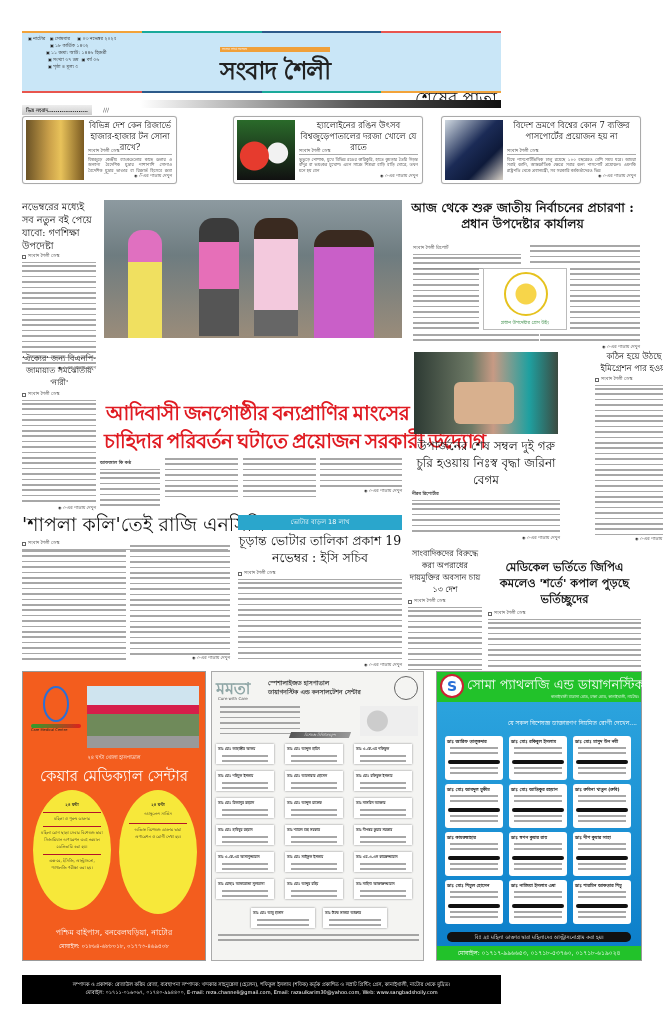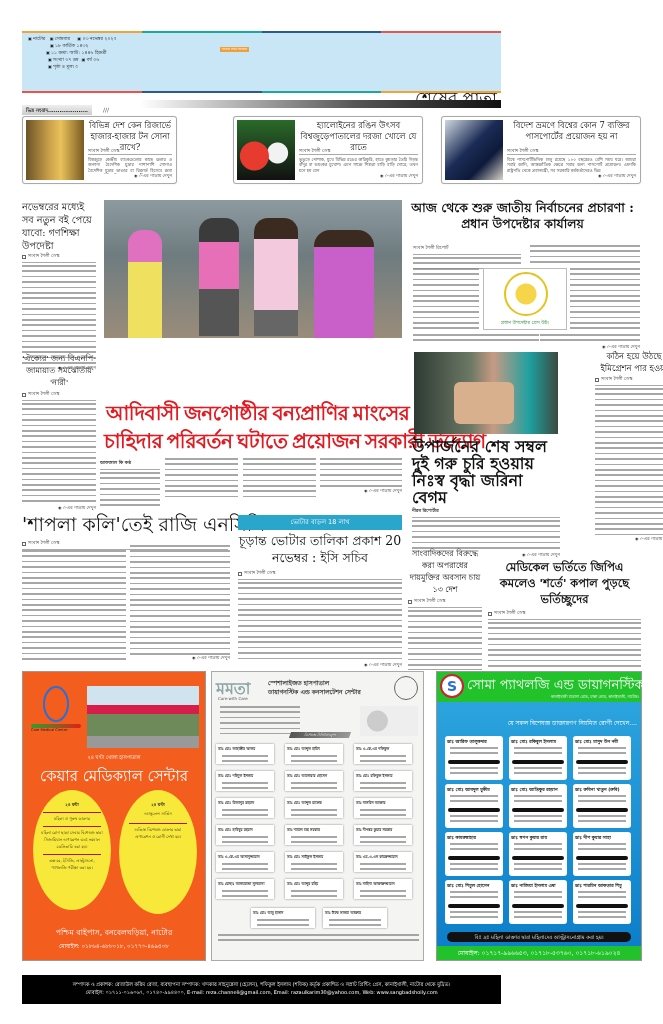--- a/index.html
+++ b/index.html
@@ -67,20 +67,21 @@
     <span class="b">সোমবার</span>&nbsp;&nbsp;&nbsp;&nbsp;
     <span class="b">০৩ নভেম্বর ২০২৫</span><br>
     <span style="padding-left:22px" class="b">১৮ কার্তিক ১৪৩২</span><br>
     <span style="padding-left:18px" class="b">১১ জমা: আউ: ১৪৪৬ হিজরী</span><br>
     <span style="padding-left:20px" class="b">সংখ্যা ৩৭ তম</span>&nbsp;
     <span class="b">বর্ষ ০৬</span><br>
     <span style="padding-left:20px" class="b">পৃষ্ঠা ৪ মূল্য ৫</span>
   </div>
   <div class="abs" style="left:198px; top:14px;">
     <div id="logo-tag">সত্যের সাথে সবসময়</div>
+    <div id="logo">সংবাদ শৈলী</div>
   </div>
   <div class="abs" style="right:4px; top:4px;margin-top:48px;">
     <div id="page-title">শেষের পাতা</div>
     <div id="day" style="margin-right:14px; margin-top:2px;">সোমবার</div>
   </div>
 </div>
 <div class="stripe" style="top:91px;">
   <span style="background:#e8554e"></span>
     <span style="background:#2c5a8a"></span>
     <span style="background:#1aa99a"></span>
@@ -187,21 +188,21 @@
 <div class="abs fakelines" style="left:413px; top:334px; width:126px; height:10px;"></div>
 <div class="abs" style="left:540px; top:334px; width:100px;">
   <div class="fakelines" style="height:10px;"></div>
   <div class="contd">৩-এর পাতায় দেখুন</div>
 </div>
 
 <div class="abs" style="left:414px; top:352px; width:144px; height:82px; background:linear-gradient(90deg,#2d3a33,#6e7a66 40%,#c79a84 55%,#1fa0a0 80%,#3c4a40);">
   <div class="abs" style="left:40px; top:30px; width:60px; height:42px; background:#d8b08e; border-radius:6px;"></div>
 </div>
 <div class="abs" style="left:412px; top:438px; width:148px;">
-  <div class="headline-serif" style="font-size:16px; line-height:17px; font-weight:bold;">উপার্জনের শেষ সম্বল দুই গরু চুরি হওয়ায় নিঃস্ব বৃদ্ধা জরিনা বেগম</div>
+  <div class="headline-serif" style="font-size:12px; line-height:17px; text-align:center; font-weight:normal;">উপার্জনের শেষ সম্বল দুই গরু চুরি হওয়ায় নিঃস্ব বৃদ্ধা জরিনা বেগম</div>
   <div class="byline" style="margin-top:2px; font-weight:bold;">নীরব রিপোর্টার</div>
   <div style="border-top:0.6px solid #aaa; margin:2px 0;"></div>
   <div class="fakelines" style="height:32px;"></div>
   <div class="contd">৩-এর পাতায় দেখুন</div>
 </div>
 
 <div class="abs" style="left:563px; top:350px; width:78px;margin-left:32px;">
   <div class="headline-serif" style="font-size:8.4px; line-height:12px; text-align:center;">কঠিন হয়ে উঠছে ইমিগ্রেশন পার হওয়া</div>
   <div class="byline" style="margin-top:2px;">
       <span class="box"></span>
@@ -221,21 +222,21 @@
   <div style="border-top:0.6px solid #aaa; margin:2px 0;"></div>
 </div>
 <div class="abs fakelines" style="left:22px; top:550px; width:104px; height:110px;"></div>
 <div class="abs" style="left:130px; top:545px; width:100px;">
   <div class="fakelines" style="height:110px;"></div>
   <div class="contd">৩-এর পাতায় দেখুন</div>
 </div>
 
 <div class="abs" style="left:238px; top:515px; width:164px;">
   <div style="background:#2aa6cc; color:#fff; font-size:6.5px; text-align:center; padding:2px 0;">ভোটার বাড়ল 18 লাখ</div>
-  <div class="headline-serif" style="font-size:12.5px; line-height:17px; text-align:center; margin-top:2px;">চূড়ান্ত ভোটার তালিকা প্রকাশ 20 নভেম্বর : ইসি সচিব</div>
+  <div class="headline-serif" style="font-size:12.5px; line-height:17px; text-align:center; margin-top:2px;">চূড়ান্ত ভোটার তালিকা প্রকাশ 19 নভেম্বর : ইসি সচিব</div>
   <div class="byline" style="margin-top:4px;">
       <span class="box"></span>
       <span>সংবাদ শৈলী ডেস্ক</span>
     </div>
   <div style="border-top:0.6px solid #aaa; margin:2px 0;"></div>
   <div class="fakelines" style="height:80px;"></div>
   <div class="contd">৩-এর পাতায় দেখুন</div>
 </div>
 
 <div class="abs" style="left:408px; top:548px; width:74px;">

